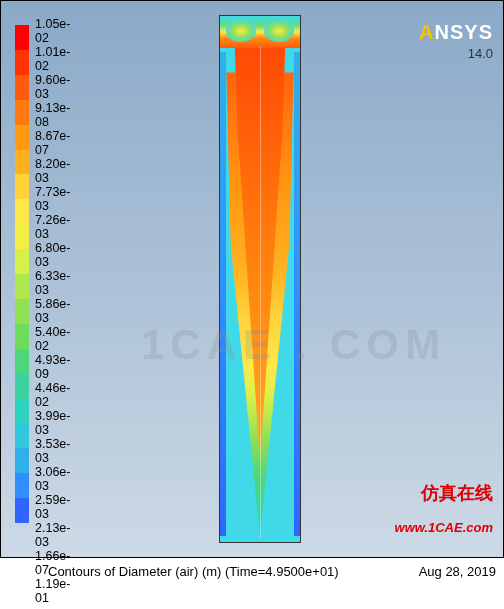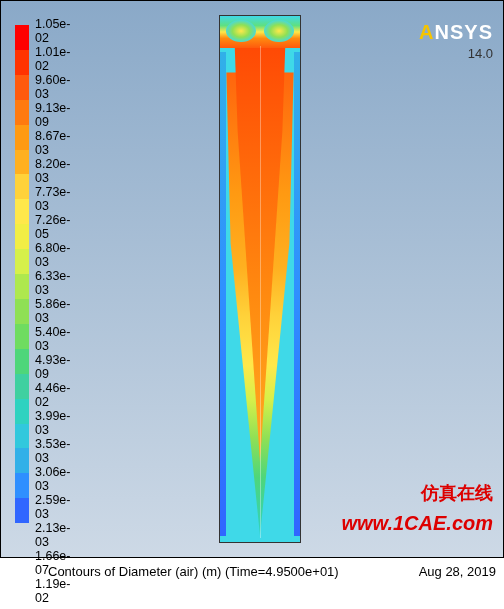--- a/index.html
+++ b/index.html
@@ -104,21 +104,21 @@
     position: absolute;
     top: 320px; left: 140px;
     font-size: 42px; font-weight: bold;
     color: rgba(140,140,140,0.25);
     letter-spacing: 6px;
     pointer-events: none;
   }
   .watermark-url {
     position: absolute;
     bottom: 22px; right: 10px;
-    font-size: 20px; font-style: italic; font-weight: bold;
+    font-size: 13px; font-style: italic; font-weight: bold;
     color: #d00;
     margin-top: 38px;
   }
   .watermark-cn {
     position: absolute;
     bottom: 52px; right: 10px;
     font-size: 18px; font-weight: bold;
     color: #d00;
   }
   .caption {
@@ -162,53 +162,54 @@
         <div style="background: rgb(47, 210, 192);"></div>
         <div style="background: rgb(49, 200, 221);"></div>
         <div style="background: rgb(49, 176, 232);"></div>
         <div style="background: rgb(47, 143, 255);"></div>
         <div style="background: rgb(48, 102, 255);"></div>
       </div>
     <div class="legend-labels" id="legend-labels">
         <div>1.05e-02</div>
         <div>1.01e-02</div>
         <div>9.60e-03</div>
-        <div>9.13e-09</div>
-        <div>8.67e-03</div>
+        <div>9.13e-08</div>
+        <div>8.67e-07</div>
         <div>8.20e-03</div>
         <div>7.73e-03</div>
-        <div>7.26e-05</div>
+        <div>7.26e-03</div>
         <div>6.80e-03</div>
         <div>6.33e-03</div>
         <div>5.86e-03</div>
-        <div>5.40e-03</div>
+        <div>5.40e-02</div>
         <div>4.93e-09</div>
         <div>4.46e-02</div>
         <div>3.99e-03</div>
         <div>3.53e-03</div>
         <div>3.06e-03</div>
         <div>2.59e-03</div>
         <div>2.13e-03</div>
         <div>1.66e-07</div>
-        <div>1.19e-02</div>
+        <div>1.19e-01</div>
       </div>
   </div>
 
   <div class="contour-domain">
     <div class="contour-top">
       <div class="vortex l"></div>
       <div class="vortex r"></div>
     </div>
     <div class="contour-edge left"></div>
     <div class="contour-edge right"></div>
     <div class="contour-core"></div>
     <div class="contour-core-inner"></div>
     <div class="contour-mid"></div>
   </div>
 
+  <div class="watermark-1">1CAE . COM</div>
   <div class="watermark-cn">仿真在线</div>
   <div class="watermark-url">www.1CAE.com</div>
 </div>
 
 <div class="caption">
   <div class="caption-row">
     <span>Contours of Diameter (air)  (m)  (Time=4.9500e+01)</span>
     <span>Aug 28, 2019</span>
   </div>
 </div>

